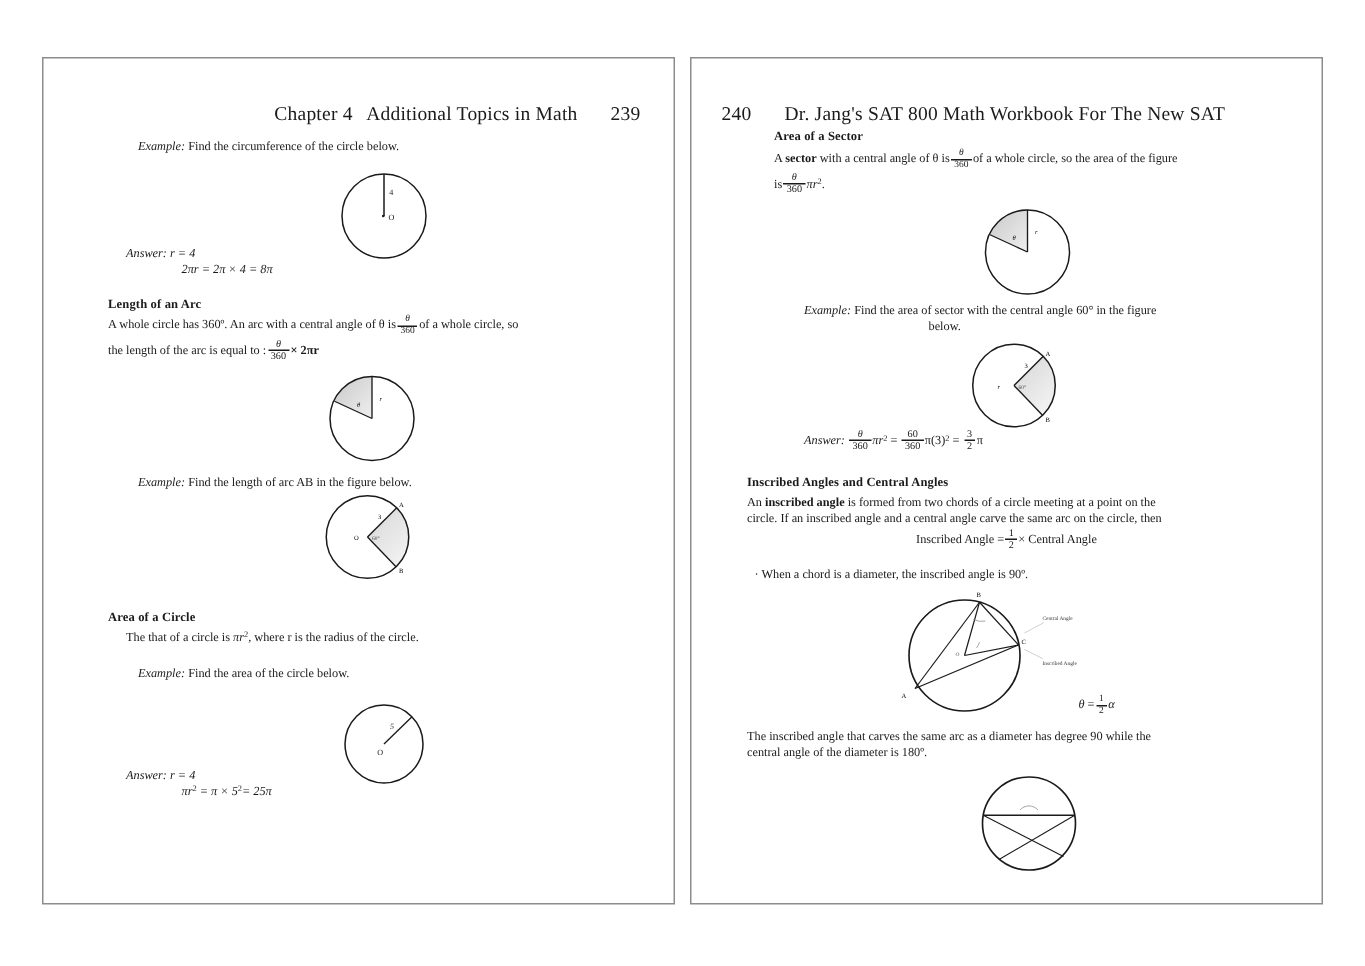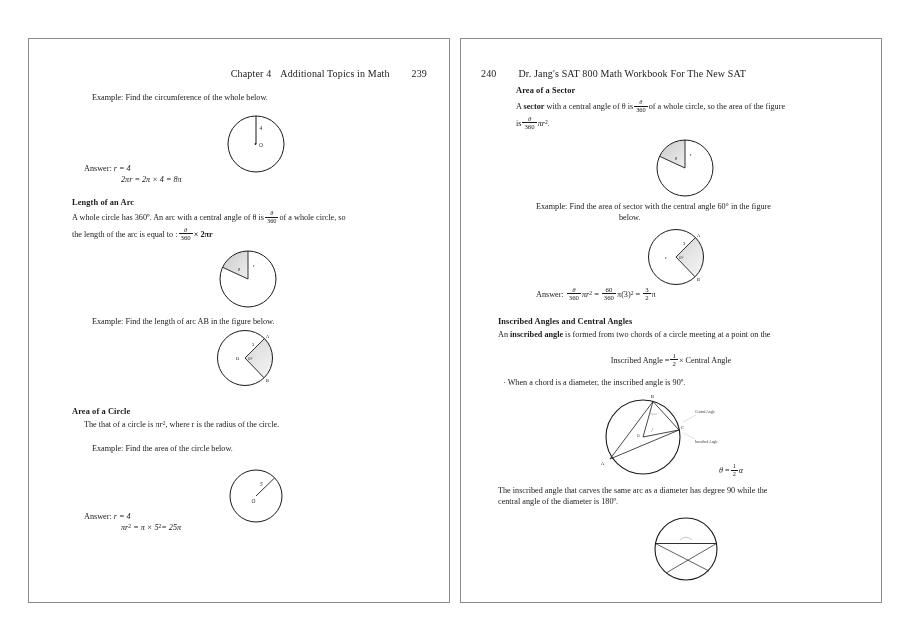--- a/index.html
+++ b/index.html
@@ -35,39 +35,39 @@
     position: relative;
     width: 100%;
     height: 100%;
     font-size: 8.2px;
     line-height: 1.42;
   }
 
   
   .runhead {
     position: absolute;
-    font-size: 10px;
+    font-size: 13px;
     letter-spacing: .15px;
     white-space: nowrap;
   }
   .runhead-left { top: 28px; right: 22px; }
   .runhead-right { top: 28px; left: 20px; }
   .runhead .folio { display: inline-block; }
   .rh-gap-a { display: inline-block; width: 9px; }
   .rh-gap-b { display: inline-block; width: 22px; }
 
   
   .blk { position: absolute; }
   .hd {
     font-weight: bold;
     font-size: 8.4px;
     letter-spacing: .1px;
   }
   .para { font-size: 8.2px; }
-  .ital { }
+  .ital { font-style: italic; }
   .bold { font-weight: bold; }
   .mathv { font-style: italic; font-family: "Liberation Serif", serif; }
 
   
   .frac {
     display: inline-block;
     vertical-align: -0.42em;
     text-align: center;
     font-size: 6.3px;
     line-height: 1.05;
@@ -98,21 +98,21 @@
 
   <div class="page page-left">
     <div class="page-inner">
 
       <div class="runhead runhead-left">
         <span>Chapter 4</span><span class="rh-gap-a"></span><span>Additional Topics in Math</span><span class="rh-gap-b"></span><span class="folio">239</span>
       </div>
 
       <div class="blk para" style="top:53px; left:63px;">
         <span class="ital">Example:</span>
-        <span>Find the circumference of the whole below.</span>
+        <span>Find the circumference of the circle below.</span>
       </div>
 
       <div class="fig" style="top:68px; left:186px;">
         <svg width="82" height="74" viewBox="0 0 82 74">
           <circle cx="41" cy="37" r="28" fill="none" stroke="#1a1a1a" stroke-width="1"></circle>
           <line x1="41" y1="9" x2="41" y2="37" stroke="#1a1a1a" stroke-width="1"></line>
           <circle cx="40.5" cy="37" r="0.9" fill="#1a1a1a"></circle>
           <text class="lbl" x="44.5" y="23">4</text>
           <text class="lbl" x="44" y="39.5">O</text>
         </svg>
@@ -276,20 +276,21 @@
         <span class="frac big"><span class="num">60</span><span class="den">360</span></span><span>π(3)</span><sup class="exp">2</sup>
         <span>=</span>
         <span class="frac big"><span class="num">3</span><span class="den">2</span></span><span>π</span>
       </div>
 
       <div class="blk hd" style="top:277px; left:37px;">Inscribed Angles and Central Angles</div>
 
       <div class="blk para" style="top:290px; left:37px; width:370px;">
         <span>An </span><span class="bold">inscribed angle</span><span> is formed from two chords of a circle meeting at a point on the</span>
       </div>
+      <div class="blk para" style="top:301px; left:37px; width:370px;">circle. If an inscribed angle and a central angle carve the same arc on the circle, then</div>
 
       <div class="blk para" style="top:313px; left:0; width:100%; text-align:center;">
         <span>Inscribed Angle =</span><span class="frac big"><span class="num">1</span><span class="den">2</span></span><span>× Central Angle</span>
       </div>
 
       <div class="blk para" style="top:338px; left:42px;">
         <span>·</span>
         <span>When a chord is a diameter, the inscribed angle is 90º.</span>
       </div>
 

